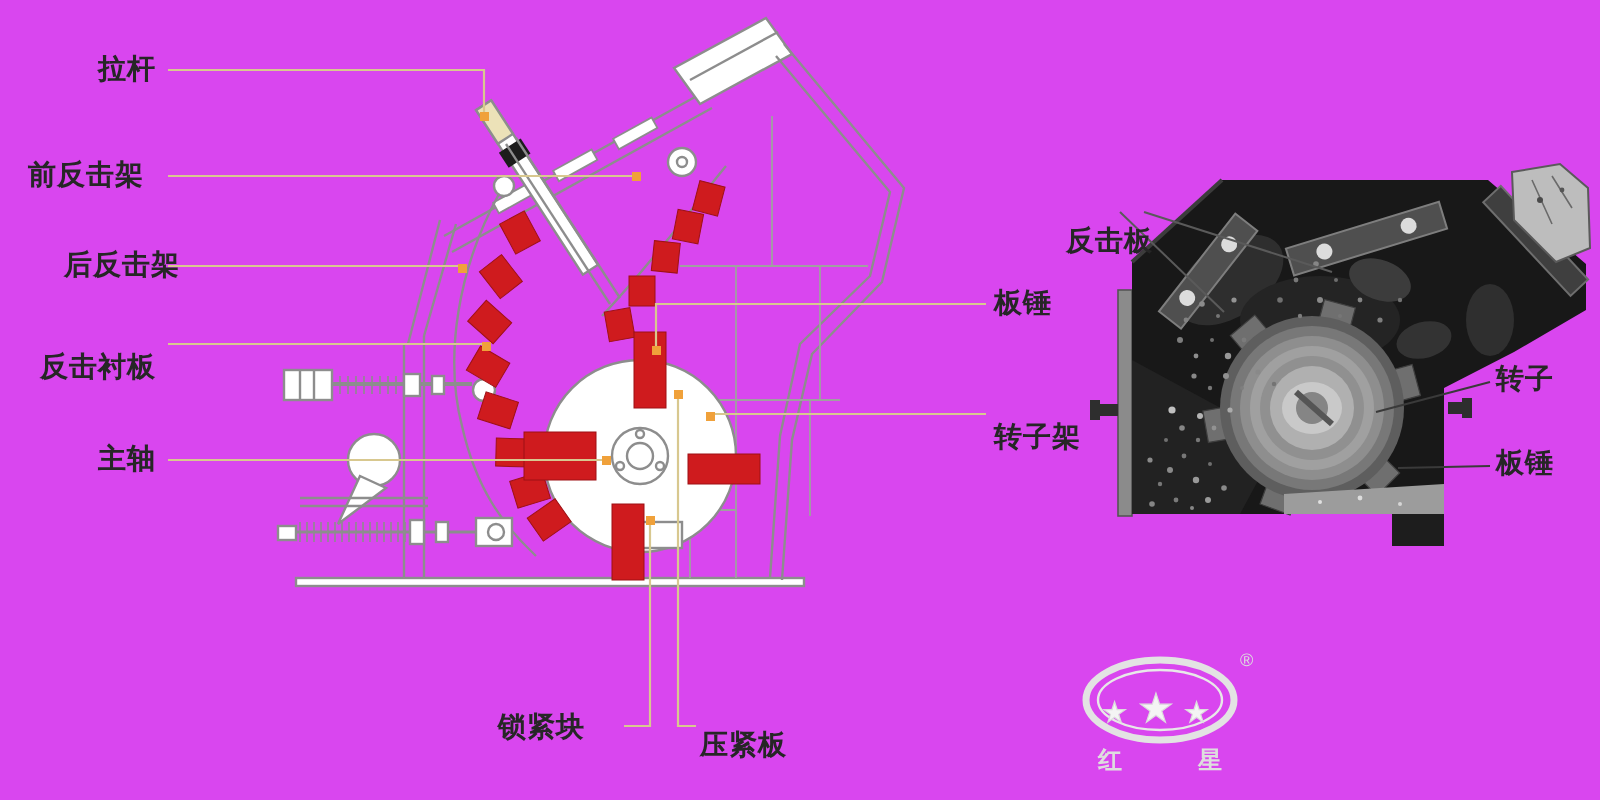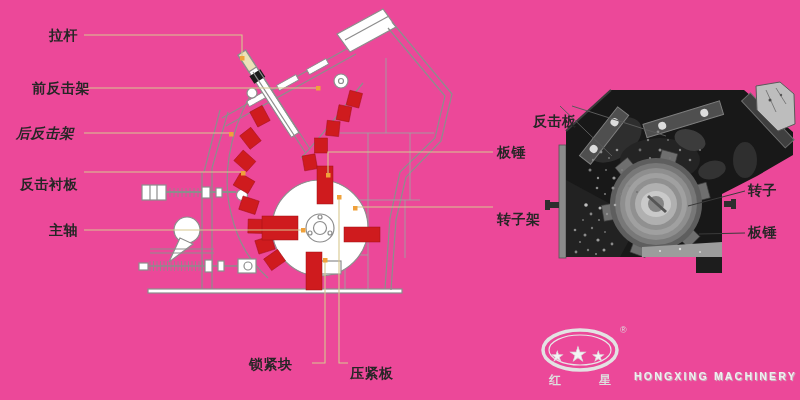--- a/index.html
+++ b/index.html
@@ -1,16 +1,16 @@
 <!DOCTYPE html>
 <html><head>
 <meta charset="utf-8">
 <style>
   html,body{margin:0;padding:0;background:#fff;}
-  .stage{position:relative;width:800px;height:400px;background:#ec4899;overflow:hidden;
+  .stage{position:relative;width:800px;height:400px;background:#d946ef;overflow:hidden;
          font-family:"Liberation Sans",sans-serif;}
   .scene{position:absolute;left:0;top:0;}
   .lbl{position:absolute;font-family:"Liberation Serif",serif;font-weight:bold;
        font-size:14px;line-height:15px;color:#262626;white-space:nowrap;letter-spacing:0.5px;}
   .lbl.r{text-align:right;}
   .logo{position:absolute;left:538px;top:318px;width:262px;height:78px;}
   .logo-svg{position:absolute;left:0;top:2px;}
   .brand-cn{position:absolute;left:94px;top:12px;font-size:33px;font-weight:bold;
             letter-spacing:5px;color:#f2f2f2;text-shadow:1.5px 1.5px 1px #cccccc, -0.5px -0.5px 0 #ffffff;
             white-space:nowrap;}
@@ -309,22 +309,22 @@
 
   <g stroke="#4a4a4a" stroke-width="1" fill="none">
     <path d="M560,106 L612,156" stroke="#5a5a5a"></path>
     <path d="M572,106 L666,136" stroke="#5a5a5a"></path>
     <path d="M745,191 L688,206" stroke="#3a3a3a"></path>
     <path d="M745,233 L699,234" stroke="#3a3a3a"></path>
   </g>
 </svg>
 
 <div class="lbl r" style="left:8px;top:28px;width:70px;">拉杆</div>
-<div class="lbl r" style="left:20px;top:81px;width:70px;">前反击架</div>
-<div class="lbl r" style="left:4px;top:126px;width:70px;font-style:italic;">后反击架</div>
+<div class="lbl r" style="left:8px;top:81px;width:70px;text-align:center;">前反击架</div>
+<div class="lbl r" style="left:20px;top:126px;width:70px;">后反击架</div>
 <div class="lbl r" style="left:8px;top:165px;width:70px;margin-top:12px;">反击衬板</div>
 <div class="lbl r" style="left:8px;top:223px;width:70px;">主轴</div>
 <div class="lbl" style="left:497px;top:145px;">板锤</div>
 <div class="lbl" style="left:497px;top:212px;">转子架</div>
 <div class="lbl" style="left:249px;top:357px;">锁紧块</div>
 <div class="lbl" style="left:350px;top:366px;">压紧板</div>
 <div class="lbl" style="left:533px;top:90px;margin-top:24px;">反击板</div>
 <div class="lbl" style="left:748px;top:183px;">转子</div>
 <div class="lbl" style="left:748px;top:225px;">板锤</div>
 
@@ -332,16 +332,15 @@
   <svg class="logo-svg" width="100" height="72" viewBox="0 0 100 72">
     <ellipse cx="42" cy="30" rx="37" ry="20" fill="none" stroke="#e3e3e3" stroke-width="3.5"></ellipse>
     <ellipse cx="42" cy="30" rx="31" ry="15" fill="none" stroke="#e8e8e8" stroke-width="1.2"></ellipse>
     <text x="13" y="41" font-size="14" fill="#f4f4f4" stroke="#dcdcdc" stroke-width="0.6">★</text>
     <text x="31" y="41" font-size="20" fill="#f4f4f4" stroke="#dcdcdc" stroke-width="0.6">★</text>
     <text x="54" y="41" font-size="14" fill="#f4f4f4" stroke="#dcdcdc" stroke-width="0.6">★</text>
     <text x="82" y="13" font-size="9" fill="#dcdcdc">®</text>
     <text x="11" y="64" font-size="12" fill="#dedede" font-weight="bold">红</text>
     <text x="61" y="64" font-size="12" fill="#dedede" font-weight="bold">星</text>
   </svg>
-  <div class="brand-en">HONGXING MACHINERY</div>
 </div>
 
 </div>
 
 </body></html>

